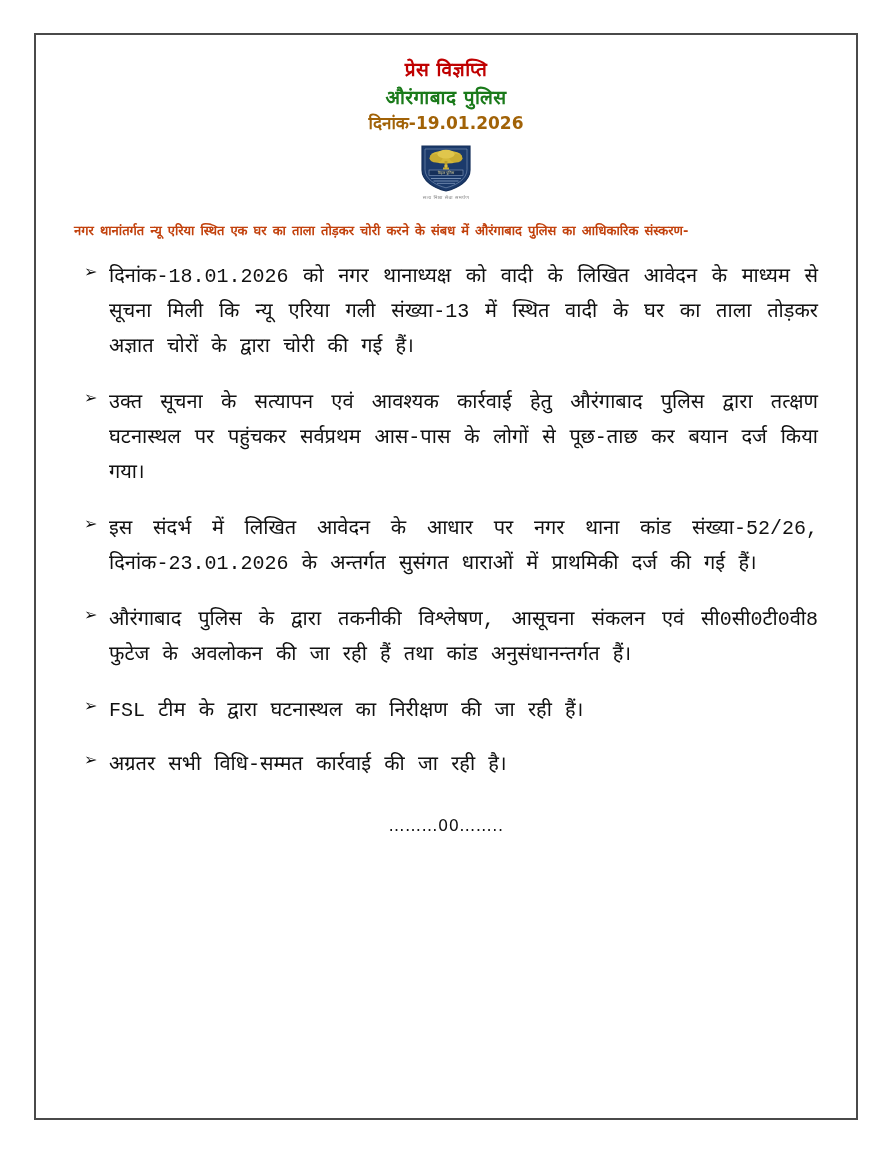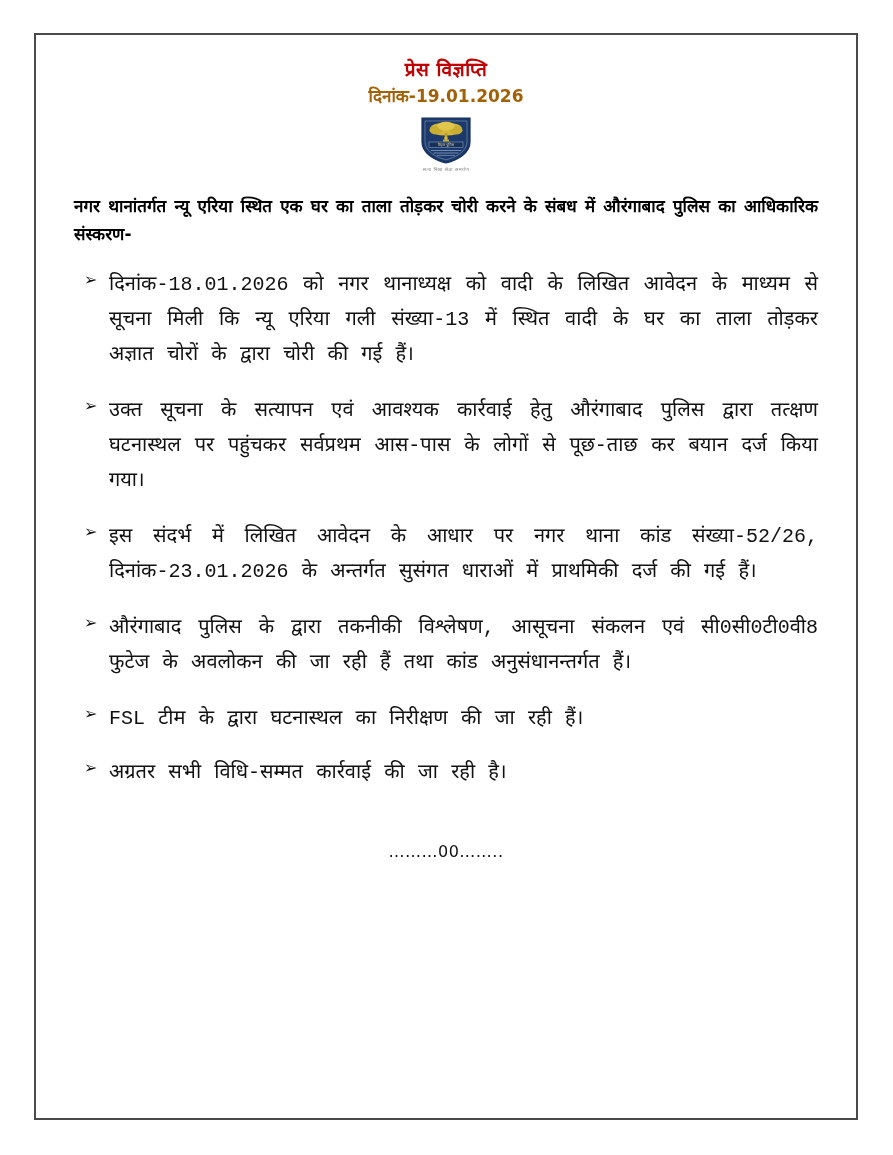--- a/index.html
+++ b/index.html
@@ -93,23 +93,23 @@
     color: #6b6b6b;
     letter-spacing: 0.4px;
     transform: scaleY(0.9);
     opacity: 0.85;
   }
 
   
   .headline {
     margin-top: 20px;
     font-family: "DejaVu Sans", sans-serif;
-    font-size: 17px;
-    font-weight: bold;
-    color: #000000;
+    font-size: 13px;
+    font-weight: bold;
+    color: #c2410c;
     line-height: 1.65;
     text-align: justify;
     text-justify: inter-word;
     word-spacing: 1.5px;
   }
 
   
   .bullets {
     margin: 0;
     padding: 0;
@@ -144,37 +144,38 @@
     text-justify: inter-word;
     word-spacing: 1.2px;
   }
 
   .bullet-item.tight {
     margin-bottom: 19px;
   }
 
   
   .footer-mark {
-    margin-top: 52px;
+    margin-top: 34px;
     text-align: center;
     font-family: "DejaVu Sans", sans-serif;
     font-size: 16px;
     color: #111111;
     letter-spacing: 0.5px;
   }
 </style>
 </head>
 <body>
 
 <div class="page-border">
   <div class="page-inner">
 
     <div class="masthead">
       <div class="title-press">प्रेस विज्ञप्ति</div>
 
+      <div class="title-dept">औरंगाबाद पुलिस</div>
 
       <div class="title-date">दिनांक-19.01.2026</div>
 
       <div class="emblem-wrap">
         <svg class="emblem" viewBox="0 0 72 50">
 
           <path d="M12 3 H60 V27 C60 38 48 45 36 48 C24 45 12 38 12 27 Z" fill="#1b3a6b" stroke="#16305a" stroke-width="1.2"></path>
 
           <path d="M15 6 H57 V26.5 C57 36 46.5 42.2 36 44.8 C25.5 42.2 15 36 15 26.5 Z" fill="none" stroke="#8fa4c4" stroke-width="0.7" opacity="0.75"></path>
 

